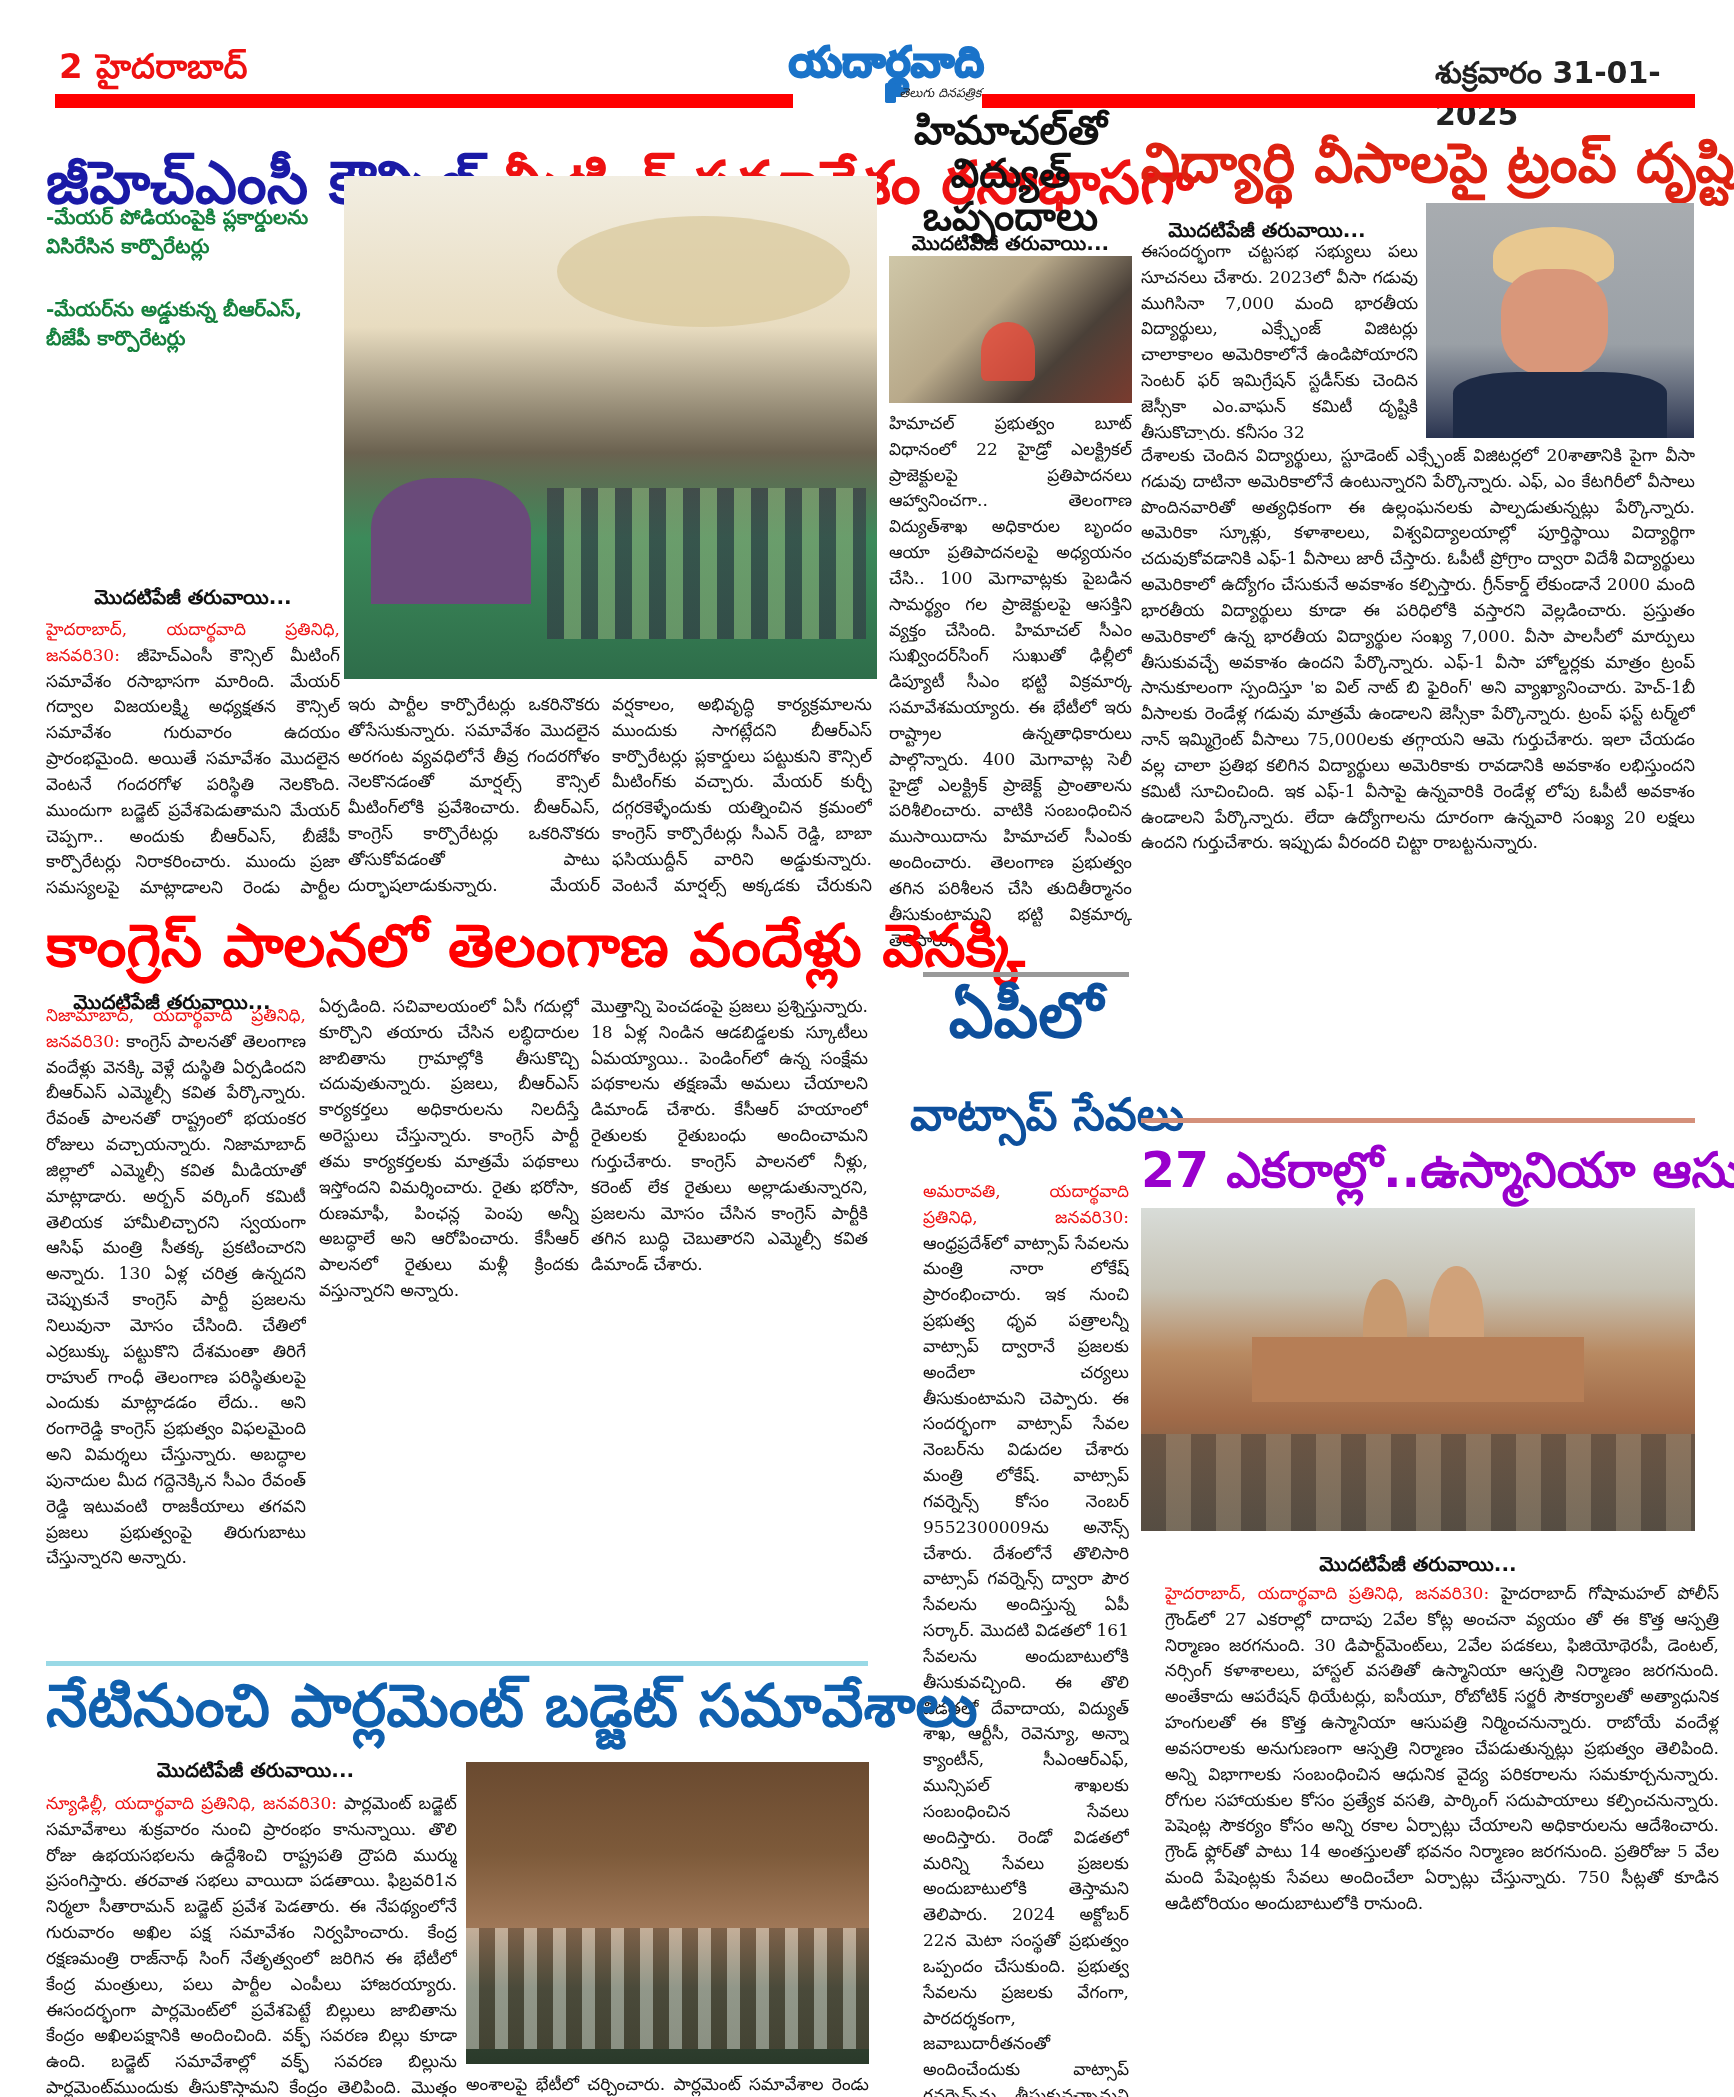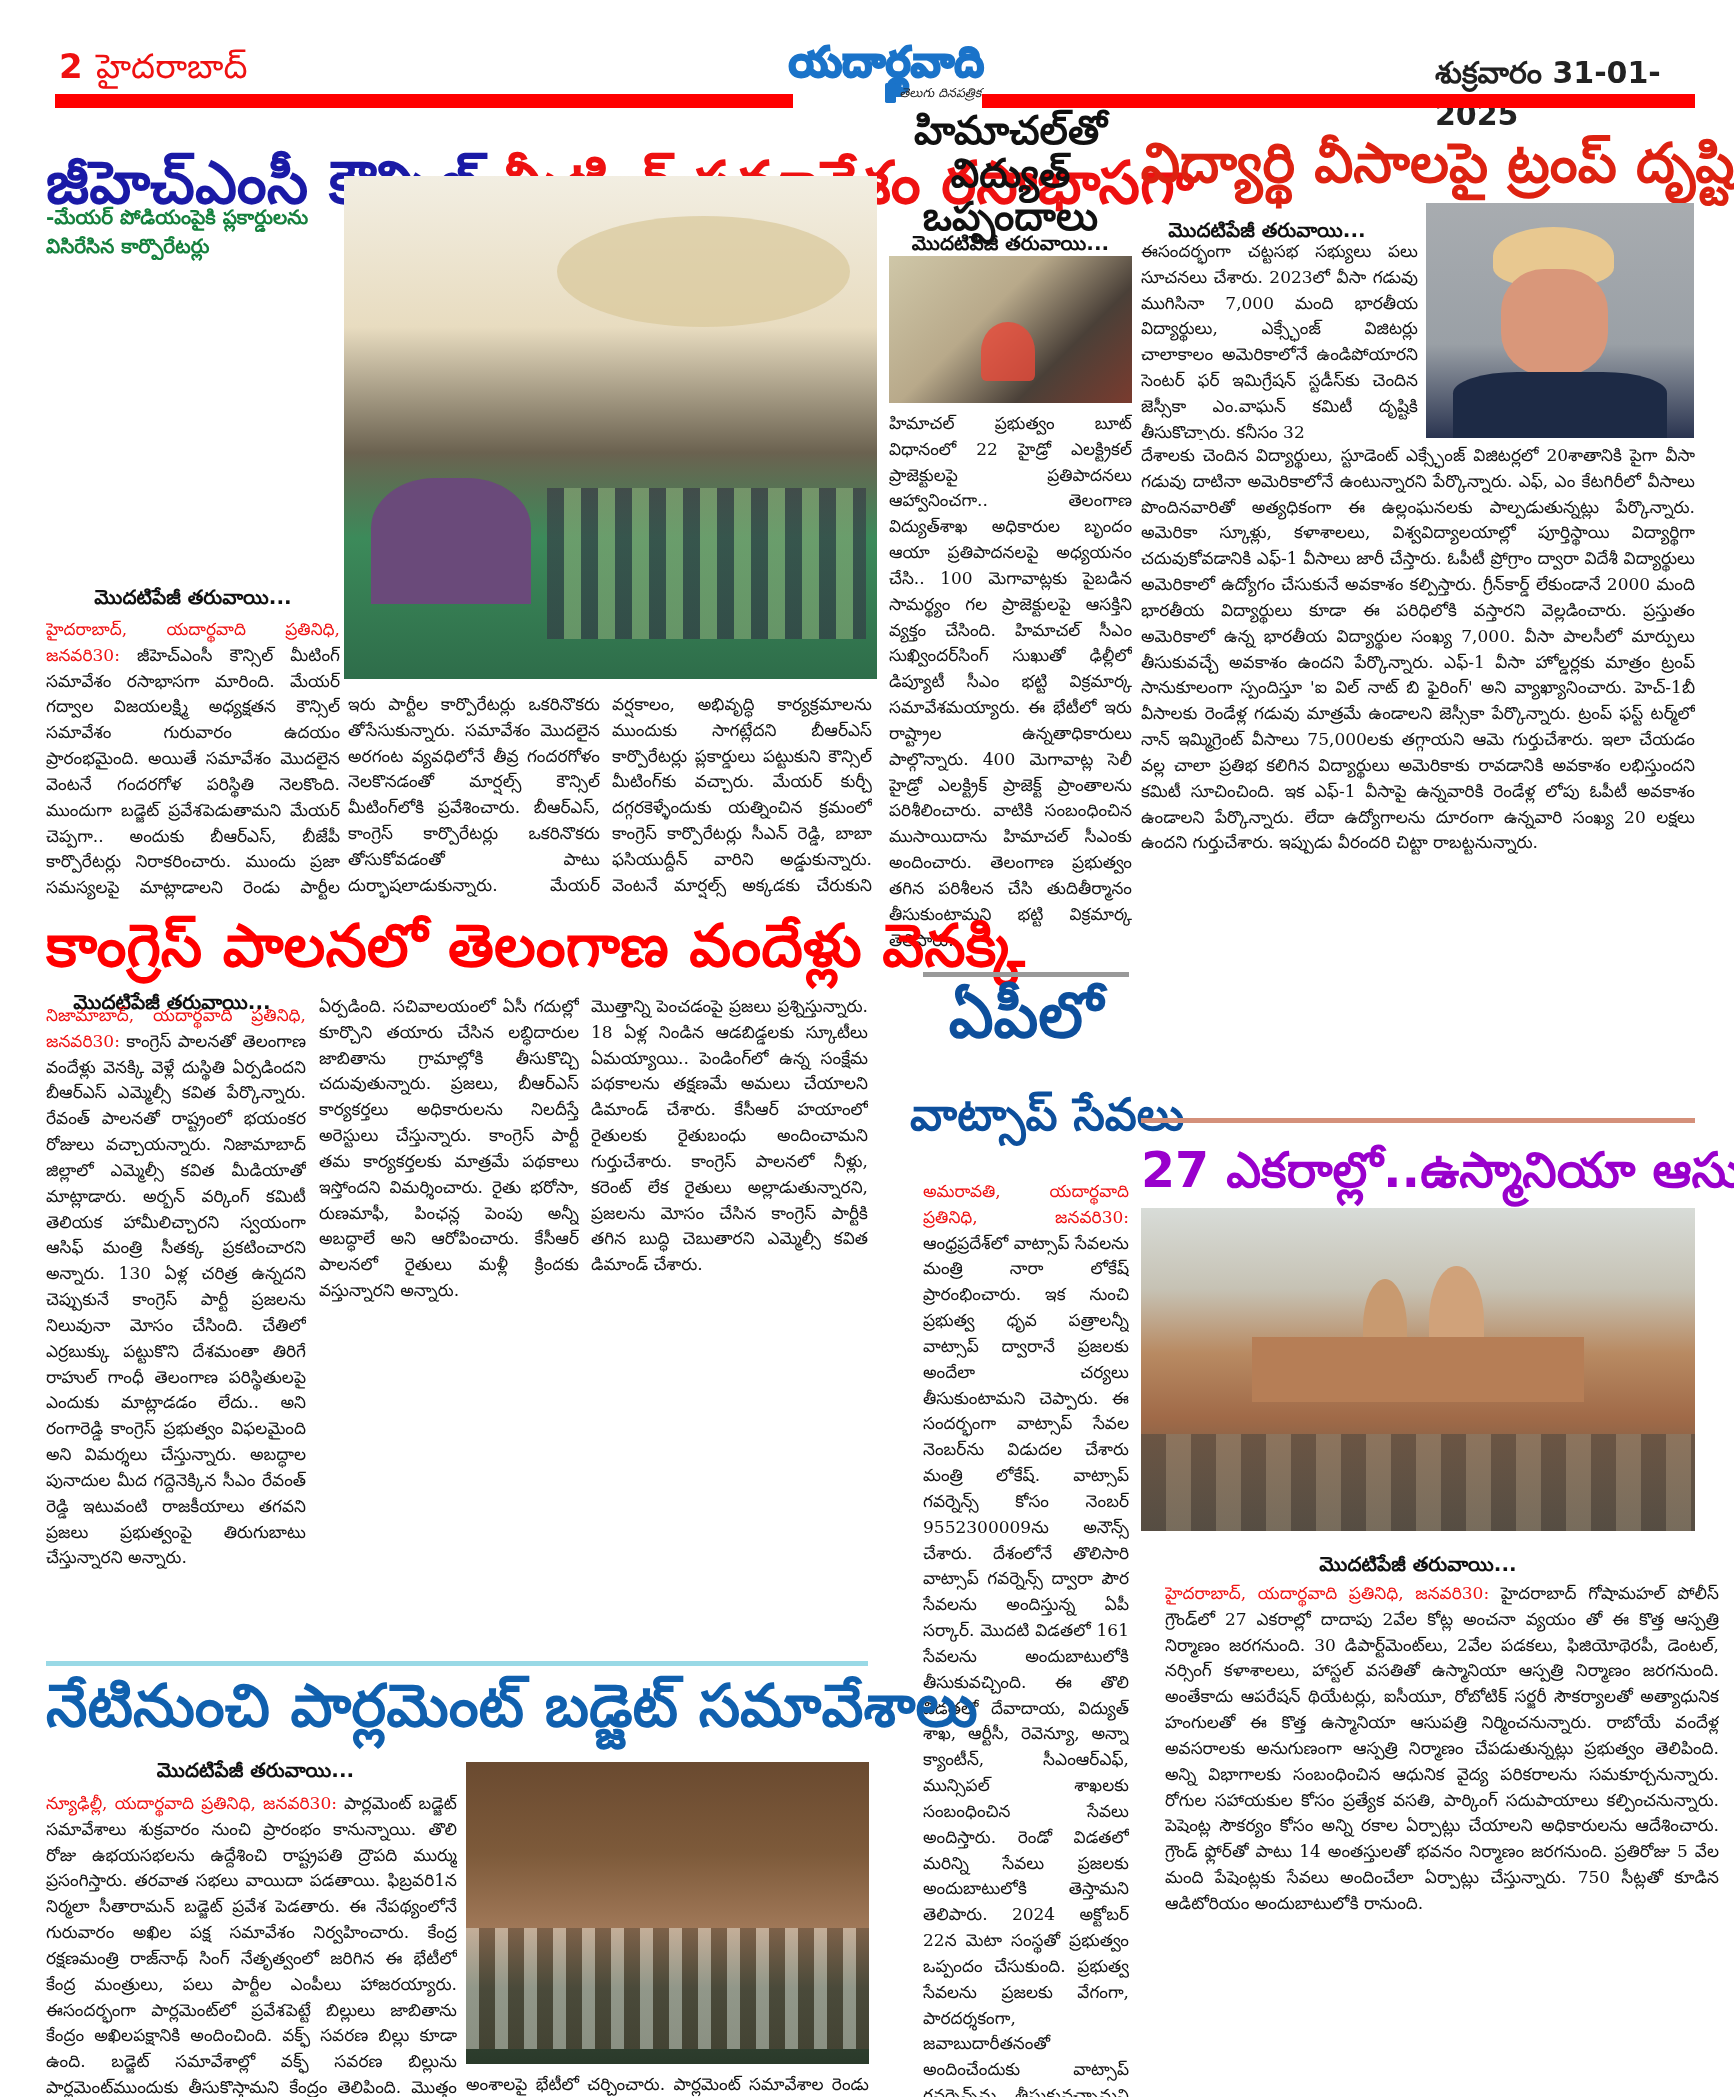--- a/index.html
+++ b/index.html
@@ -4,21 +4,21 @@
 <style>
   * { box-sizing: border-box; margin: 0; padding: 0; }
   html, body { background: #ffffff; }
   body {
     width: 1734px; height: 2725px; position: relative; overflow: hidden;
     font-family: "DejaVu Sans", "Liberation Sans", sans-serif; color: #111;
   }
   .abs { position: absolute; }
   
   .pg-num { left: 59px; top: 46px; font-size: 34px; font-weight: bold; color: #ee1111; }
-  .pg-city { left: 96px; top: 46px; font-size: 34px; font-weight: normal; color: #ee1111; }
+  .pg-city { left: 96px; top: 46px; font-size: 34px; font-weight: bold; color: #ee1111; }
   .logo { left: 789px; top: 42px; width: 201px; height: 59px; }
   .logo-main { font-size: 41px; font-weight: bold; color: #ffffff; -webkit-text-stroke: 2.5px #1a73c9; letter-spacing: 0.8px; line-height: 1; }
   .logo-sub { font-size: 12.6px; color: #222; margin-left: 96px; font-style: italic; }
   .logo-badge { display: inline-block; width: 11px; height: 20px; background: #1a73c9; border-radius: 1.7px; vertical-align: middle; margin-right: 3.4px; }
   .date { left: 1435px; top: 55px; font-size: 30px; font-weight: bold; color: #222; }
   .redbar { height: 14.3px; background: #ff0000; top: 94px; }
   
   .hl { font-weight: bold; line-height: 1.08; }
   .kicker { font-weight: bold; font-size: 20px; color: #111; text-align: center; }
   .dateline { color: #ee1111; }
@@ -40,20 +40,21 @@
 <div class="abs date">శుక్రవారం 31-01- 2025</div>
 <div class="abs redbar" style="left:55px;width:738px;"></div>
 <div class="abs redbar" style="left:982px;width:713px;"></div>
 
 <div class="abs hl" style="left:46px;top:151px;font-size:59px;white-space:nowrap;">
   <span style="color:#1a1aa6;">జీహెచ్ఎంసీ కౌన్సిల్</span>
   <span style="color:#ee1111;">మీటింగ్ సమావేశం రసాభాసగా</span>
 </div>
 <div class="abs" style="left:46px;top:180px;width:294px;">
   <div class="sub-green" style="margin-top:25px;">-మేయర్ పోడియంపైకి ప్లకార్డులను విసిరేసిన కార్పొరేటర్లు</div>
+  <div class="sub-green" style="margin-top:34px;">-మేయర్‌ను అడ్డుకున్న బీఆర్ఎస్, బీజేపీ కార్పొరేటర్లు</div>
 </div>
 <div class="photo" style="left:344px;top:176px;width:533px;height:503px;background:linear-gradient(180deg,#f2eee2 0%,#e8dcc0 30%,#6b6250 55%,#3c8a5a 72%,#2e6d4a 100%);">
   <div style="position:absolute;left:40%;top:8%;width:55%;height:22%;border-radius:50%;background:#d8c89a;opacity:.7;"></div>
   <div style="position:absolute;left:5%;top:60%;width:30%;height:25%;background:#6a4a7a;border-radius:40% 40% 0 0;"></div>
   <div style="position:absolute;left:38%;top:62%;width:60%;height:30%;background:repeating-linear-gradient(90deg,#334 0 17px,#8a7 17px 34px);opacity:.6;"></div>
 </div>
 <div class="kicker abs" style="left:46px;top:585px;width:294px;">మొదటిపేజీ తరువాయి...</div>
 <div class="col body" style="left:46px;top:617px;width:294px;height:285px;">
   <span class="dateline">హైదరాబాద్, యదార్థవాది ప్రతినిధి, జనవరి30:</span>
   <span>జీహెచ్ఎంసీ కౌన్సిల్ మీటింగ్ సమావేశం రసాభాసగా మారింది. మేయర్ గద్వాల విజయలక్ష్మి అధ్యక్షతన కౌన్సిల్ సమావేశం గురువారం ఉదయం ప్రారంభమైంది. అయితే సమావేశం మొదలైన వెంటనే గందరగోళ పరిస్థితి నెలకొంది. ముందుగా బడ్జెట్ ప్రవేశపెడుతామని మేయర్ చెప్పగా.. అందుకు బీఆర్ఎస్, బీజేపీ కార్పొరేటర్లు నిరాకరించారు. ముందు ప్రజా సమస్యలపై మాట్లాడాలని రెండు పార్టీల సభ్యులు పట్టుబట్టారు. సభ్యులు పట్టుబట్టి మేయర్ పోడియం వద్దకు వచ్చిన బీఆర్ఎస్ కార్పొరేటర్లను కాంగ్రెస్ కార్పొరేటర్లు అడ్డుకున్నారు. కాంగ్రెస్ కార్పొరేటర్లు సీఎన్ రెడ్డి, బాబా ఫసియుద్దీన్.. బీఆర్ఎస్ సభ్యుల నుంచి ప్లకార్డులను లాక్కొని చించేశారు. ఈ క్రమంలో బీఆర్ఎస్, కాంగ్రెస్ కార్పొరేటర్ల మధ్య తీవ్ర వాగ్వాదం చోటు చేసుకుంది.</span>

